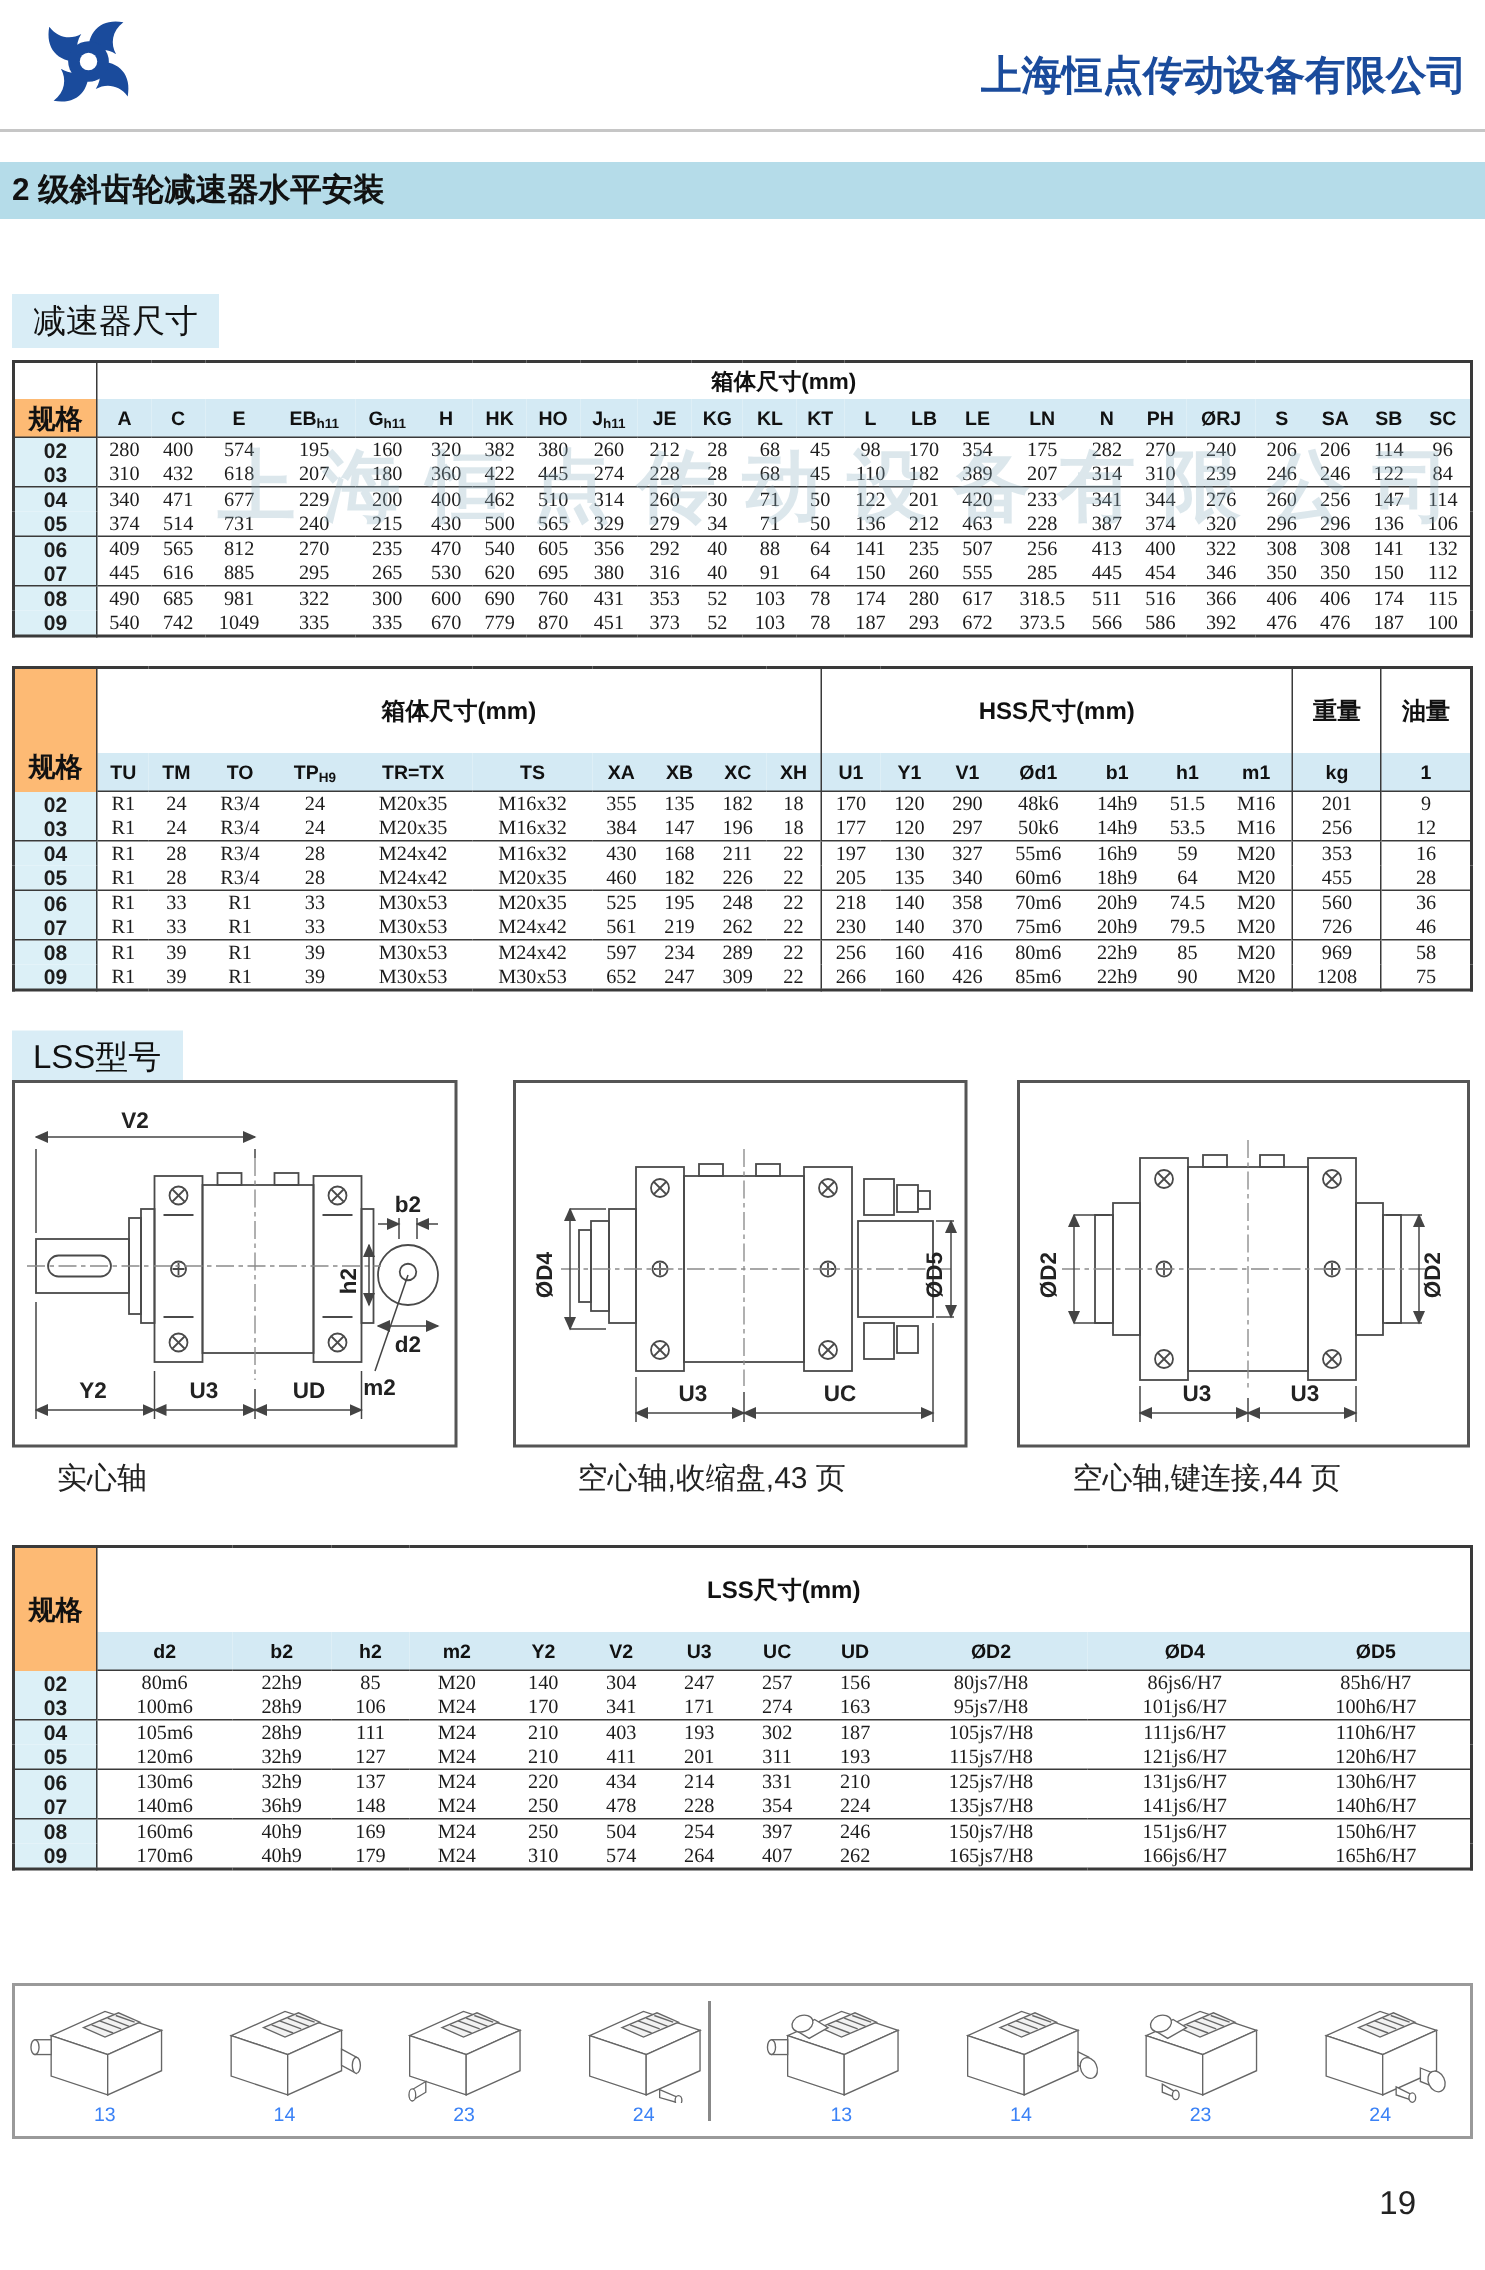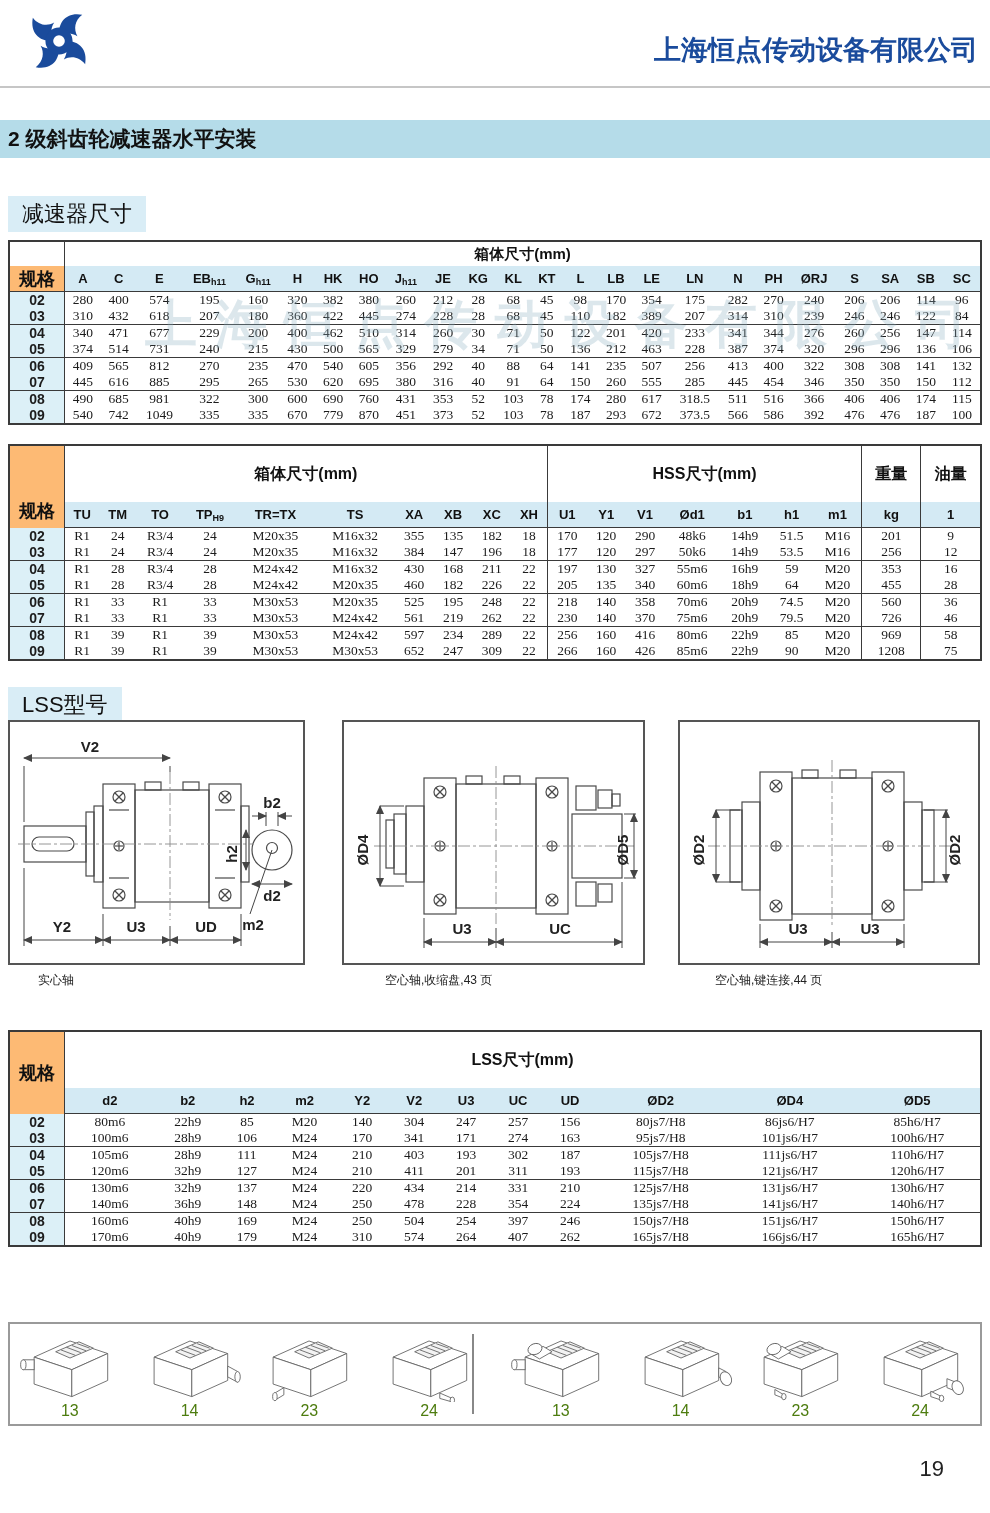--- a/index.html
+++ b/index.html
@@ -5,21 +5,21 @@
   html,body{margin:0;padding:0;background:#fff;}
   .page{position:relative;width:990px;height:1513px;background:#fff;overflow:hidden;
         font-family:"Liberation Sans",sans-serif;color:#111;}
   
   .logo-wrap{position:absolute;top:10px;left:28px;display:flex;align-items:center;}
   .logo-text{font-size:31px;font-weight:bold;color:#1a4b9c;letter-spacing:1px;margin-left:12px;}
   .company{position:absolute;top:32px;right:12px;font-size:27px;font-weight:bold;color:#1a4b9c;}
   .head-rule{position:absolute;top:86px;left:0;width:990px;height:2px;background:#c6c6c6;}
   
   .title-bar{position:absolute;top:108px;left:0;width:990px;height:38px;background:#b5dce9;
-             font-size:21px;font-weight:bold;line-height:38px;padding-left:8px;box-sizing:border-box;margin-top:12px;}
+             font-size:21px;font-weight:bold;line-height:38px;padding-left:8px;box-sizing:border-box;}
   .model-row{position:absolute;top:163px;left:8px;width:974px;display:flex;
              justify-content:space-between;align-items:baseline;}
   .model-code{font-family:"DejaVu Sans Mono",monospace;font-size:20px;letter-spacing:1px;}
   .shaft-note{font-size:17px;font-weight:bold;}
   .sec-label{position:absolute;left:8px;background:#d9edf6;font-size:22px;font-weight:normal;
              padding:3px 14px;}
   .lbl-dims{top:196px;} .lbl-lss{top:687px;} .lbl-shaft{top:1322px;}
   
   .tblwrap{position:absolute;left:8px;width:974px;}
   .tw1{top:240px;} .tw2{top:444px;} .tw3{top:1030px;}
@@ -35,27 +35,27 @@
   .subh{font-size:9px;position:relative;top:2px;}
   td{font-family:"Liberation Serif",serif;font-size:13.5px;height:16px;color:#1c1c1c;}
   td.spec{background:#dcf0f7;font-family:"Liberation Sans",sans-serif;font-size:14px;
           font-weight:bold;border-right:1.5px solid #3a3a3a;}
   tr.pair-start td{border-top:1.5px solid #3a3a3a;}
   thead tr.cols th{border-bottom:1.5px solid #3a3a3a;}
   td.gsep,th.gsep{border-right:1.5px solid #3a3a3a;}
   
   .figbox{position:absolute;top:720px;height:245px;border:2px solid #555;background:#fff;box-sizing:border-box;}
   .fb1{left:8px;width:297px;} .fb2{left:342px;width:303px;} .fb3{left:678px;width:302px;}
-  .figcap{position:absolute;top:972px;font-size:12px;color:#222;}
+  .figcap{position:absolute;top:972px;font-size:20px;color:#222;}
   .fc1{left:38px;} .fc2{left:385px;} .fc3{left:715px;}
   
   .shaftbox{position:absolute;top:1322px;left:8px;width:974px;height:104px;border:2px solid #9a9a9a;
             background:#fff;box-sizing:border-box;display:flex;}
   .spcell{width:121px;display:flex;flex-direction:column;align-items:center;justify-content:flex-start;padding-top:8px;}
-  .spcell .lab{font-size:16px;color:#4d7c0f;margin-top:0px;}
+  .spcell .lab{font-size:13px;color:#3b82f6;margin-top:0px;}
   .vdiv{position:absolute;left:462px;top:10px;height:80px;width:2px;background:#888;}
   .pagenum{position:absolute;top:1456px;right:46px;font-size:22px;color:#222;margin-left:20px;}
   .watermark{position:absolute;top:290px;left:145px;font-size:52px;font-weight:bold;color:#8fb2c2;
              opacity:.30;letter-spacing:18px;pointer-events:none;white-space:nowrap;z-index:6;}
   svg text{font-family:"Liberation Sans",sans-serif;}
 </style>
 </head>
 <body>
 
 <div class="page">

